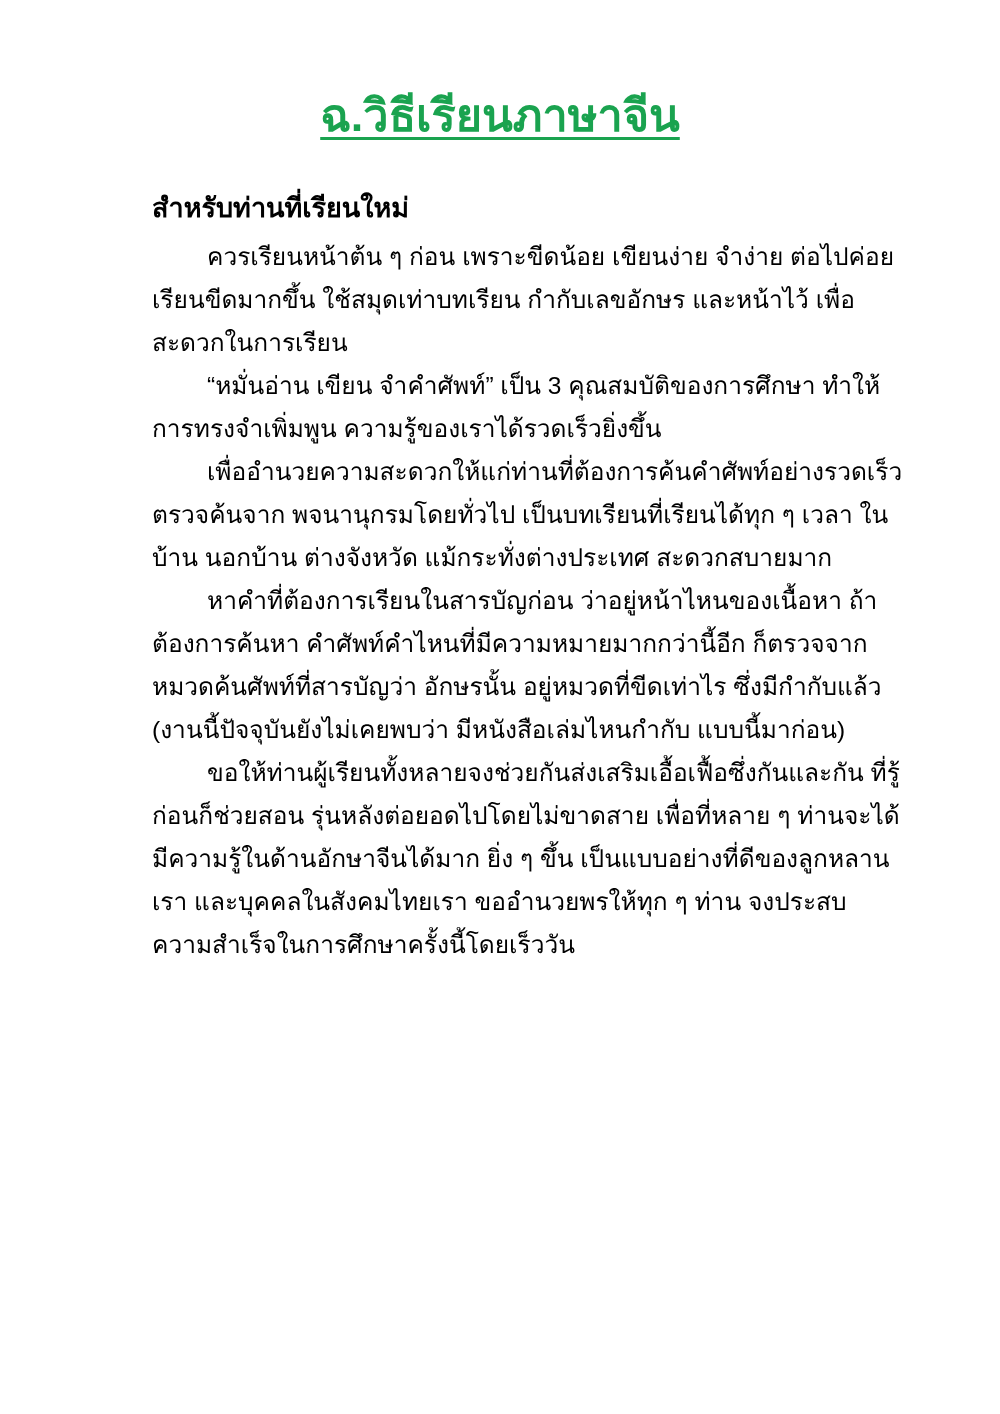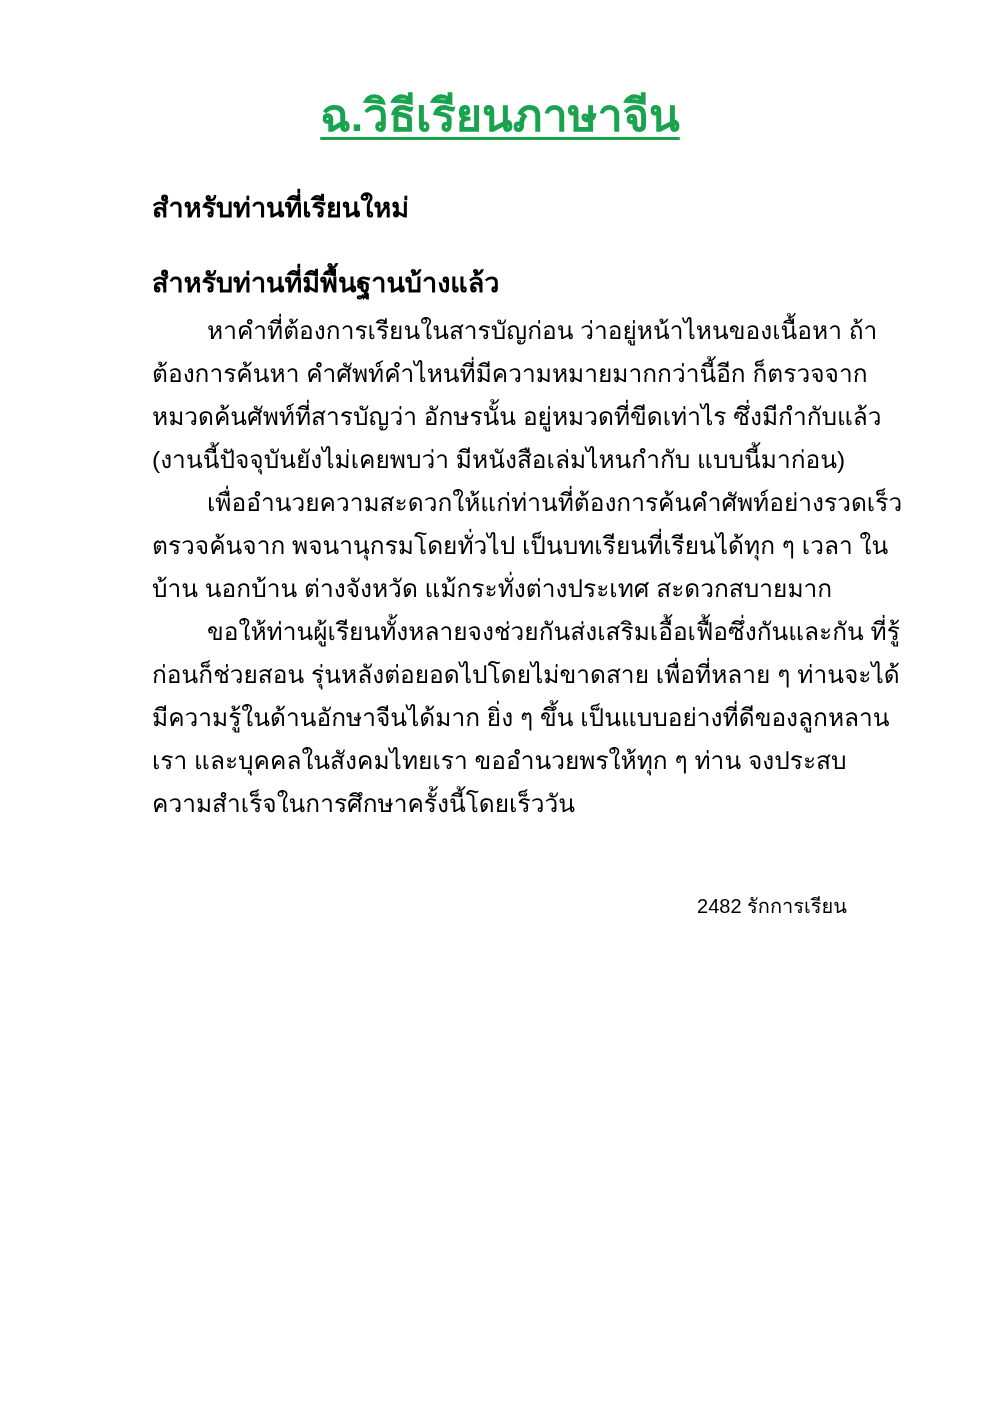--- a/index.html
+++ b/index.html
@@ -64,22 +64,23 @@
 </head>
 <body>
 
 <div class="page">
 
   <h1 class="title">
     <span class="title-text">ฉ.วิธีเรียนภาษาจีน</span>
   </h1>
 
   <h2 class="section-heading">สำหรับท่านที่เรียนใหม่</h2>
+  <p class="body-paragraph">ควรเรียนหน้าต้น ๆ ก่อน เพราะขีดน้อย เขียนง่าย จำง่าย  ต่อไปค่อยเรียนขีดมากขึ้น ใช้สมุดเท่าบทเรียน กำกับเลขอักษร และหน้าไว้ เพื่อสะดวกในการเรียน</p>
+  <p class="body-paragraph">“หมั่นอ่าน เขียน จำคำศัพท์”  เป็น 3 คุณสมบัติของการศึกษา ทำให้การทรงจำเพิ่มพูน ความรู้ของเราได้รวดเร็วยิ่งขึ้น</p>
 
-  <h2 class="section-heading">สำหรับท่านที่มีพื้นฐานบ้างแล้ว</h2>
+  <p class="body-paragraph">เพื่ออำนวยความสะดวกให้แก่ท่านที่ต้องการค้นคำศัพท์อย่างรวดเร็ว  ตรวจค้นจาก พจนานุกรมโดยทั่วไป เป็นบทเรียนที่เรียนได้ทุก ๆ เวลา ในบ้าน นอกบ้าน ต่างจังหวัด แม้กระทั่งต่างประเทศ  สะดวกสบายมาก</p>
   <p class="body-paragraph">หาคำที่ต้องการเรียนในสารบัญก่อน ว่าอยู่หน้าไหนของเนื้อหา  ถ้าต้องการค้นหา คำศัพท์คำไหนที่มีความหมายมากกว่านี้อีก  ก็ตรวจจากหมวดค้นศัพท์ที่สารบัญว่า อักษรนั้น อยู่หมวดที่ขีดเท่าไร  ซึ่งมีกำกับแล้ว  (งานนี้ปัจจุบันยังไม่เคยพบว่า มีหนังสือเล่มไหนกำกับ แบบนี้มาก่อน)</p>
-  <p class="body-paragraph">เพื่ออำนวยความสะดวกให้แก่ท่านที่ต้องการค้นคำศัพท์อย่างรวดเร็ว  ตรวจค้นจาก พจนานุกรมโดยทั่วไป เป็นบทเรียนที่เรียนได้ทุก ๆ เวลา ในบ้าน นอกบ้าน ต่างจังหวัด แม้กระทั่งต่างประเทศ  สะดวกสบายมาก</p>
 
   <p class="body-paragraph">ขอให้ท่านผู้เรียนทั้งหลายจงช่วยกันส่งเสริมเอื้อเฟื้อซึ่งกันและกัน ที่รู้ก่อนก็ช่วยสอน รุ่นหลังต่อยอดไปโดยไม่ขาดสาย เพื่อที่หลาย ๆ ท่านจะได้มีความรู้ในด้านอักษาจีนได้มาก ยิ่ง ๆ ขึ้น เป็นแบบอย่างที่ดีของลูกหลานเรา และบุคคลในสังคมไทยเรา  ขออำนวยพรให้ทุก ๆ ท่าน จงประสบความสำเร็จในการศึกษาครั้งนี้โดยเร็ววัน</p>
 
   <div class="footer-line">2482 รักการเรียน</div>
 
 </div>
 
 </body></html>

